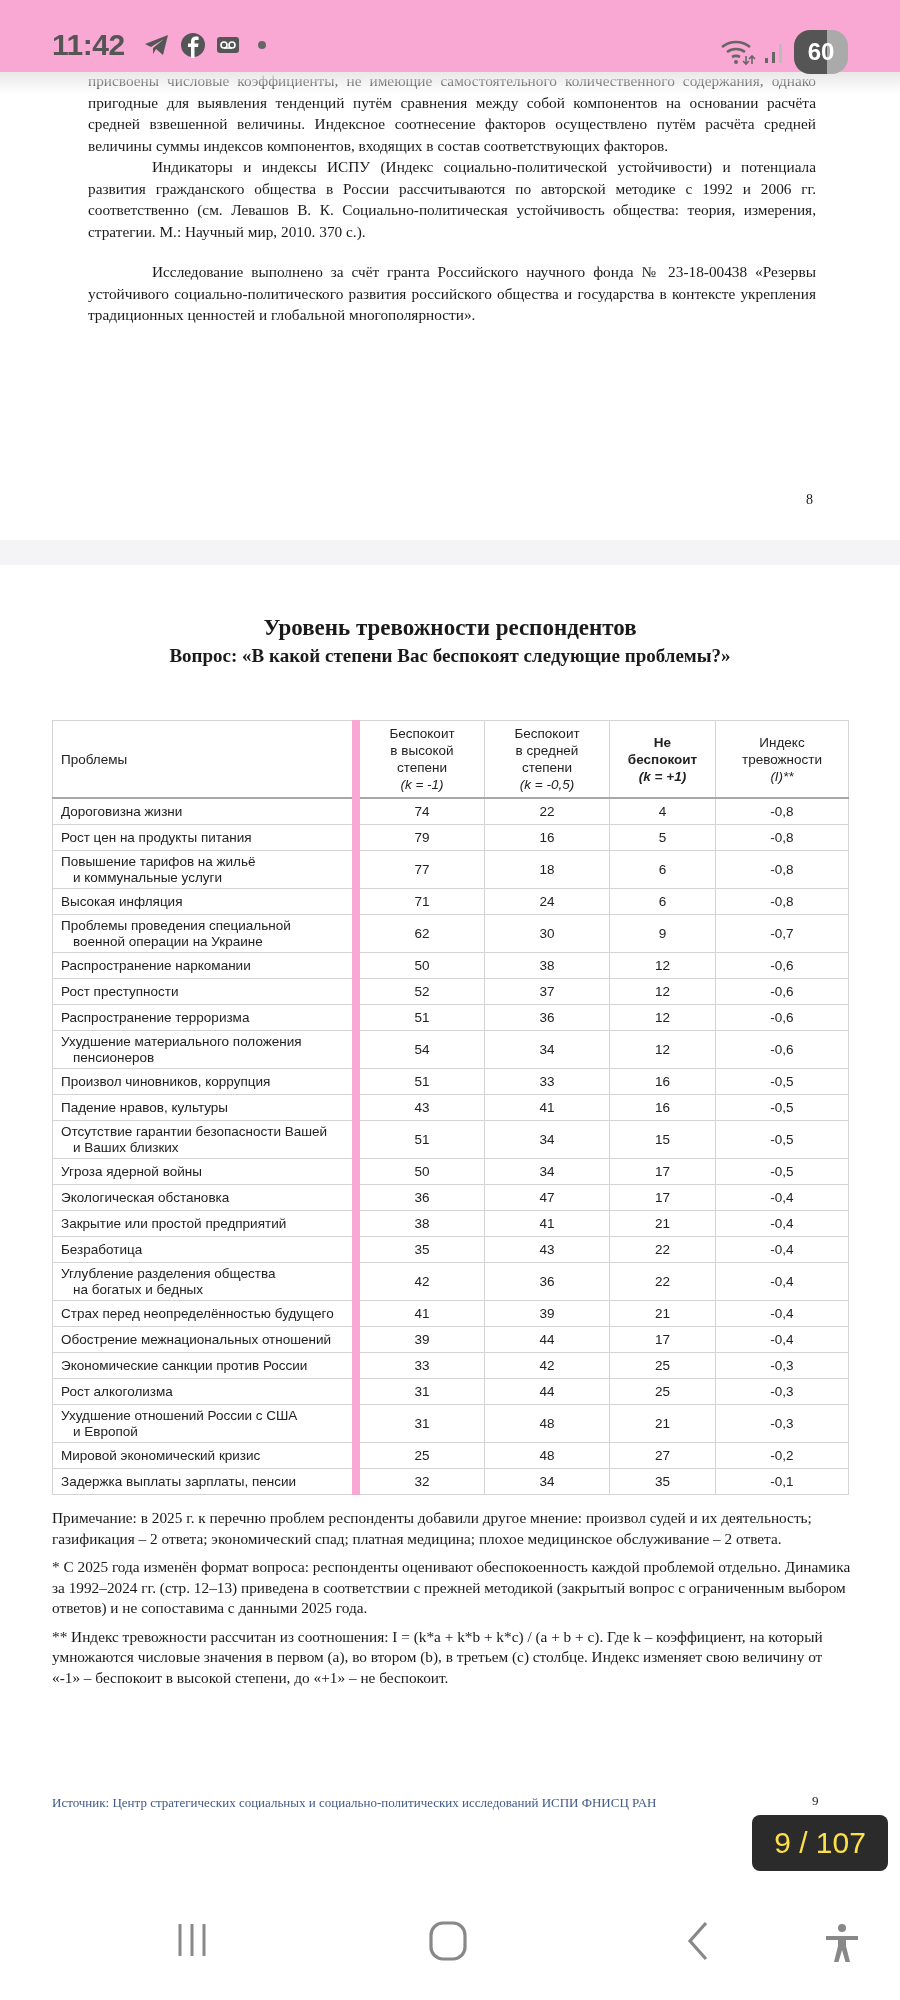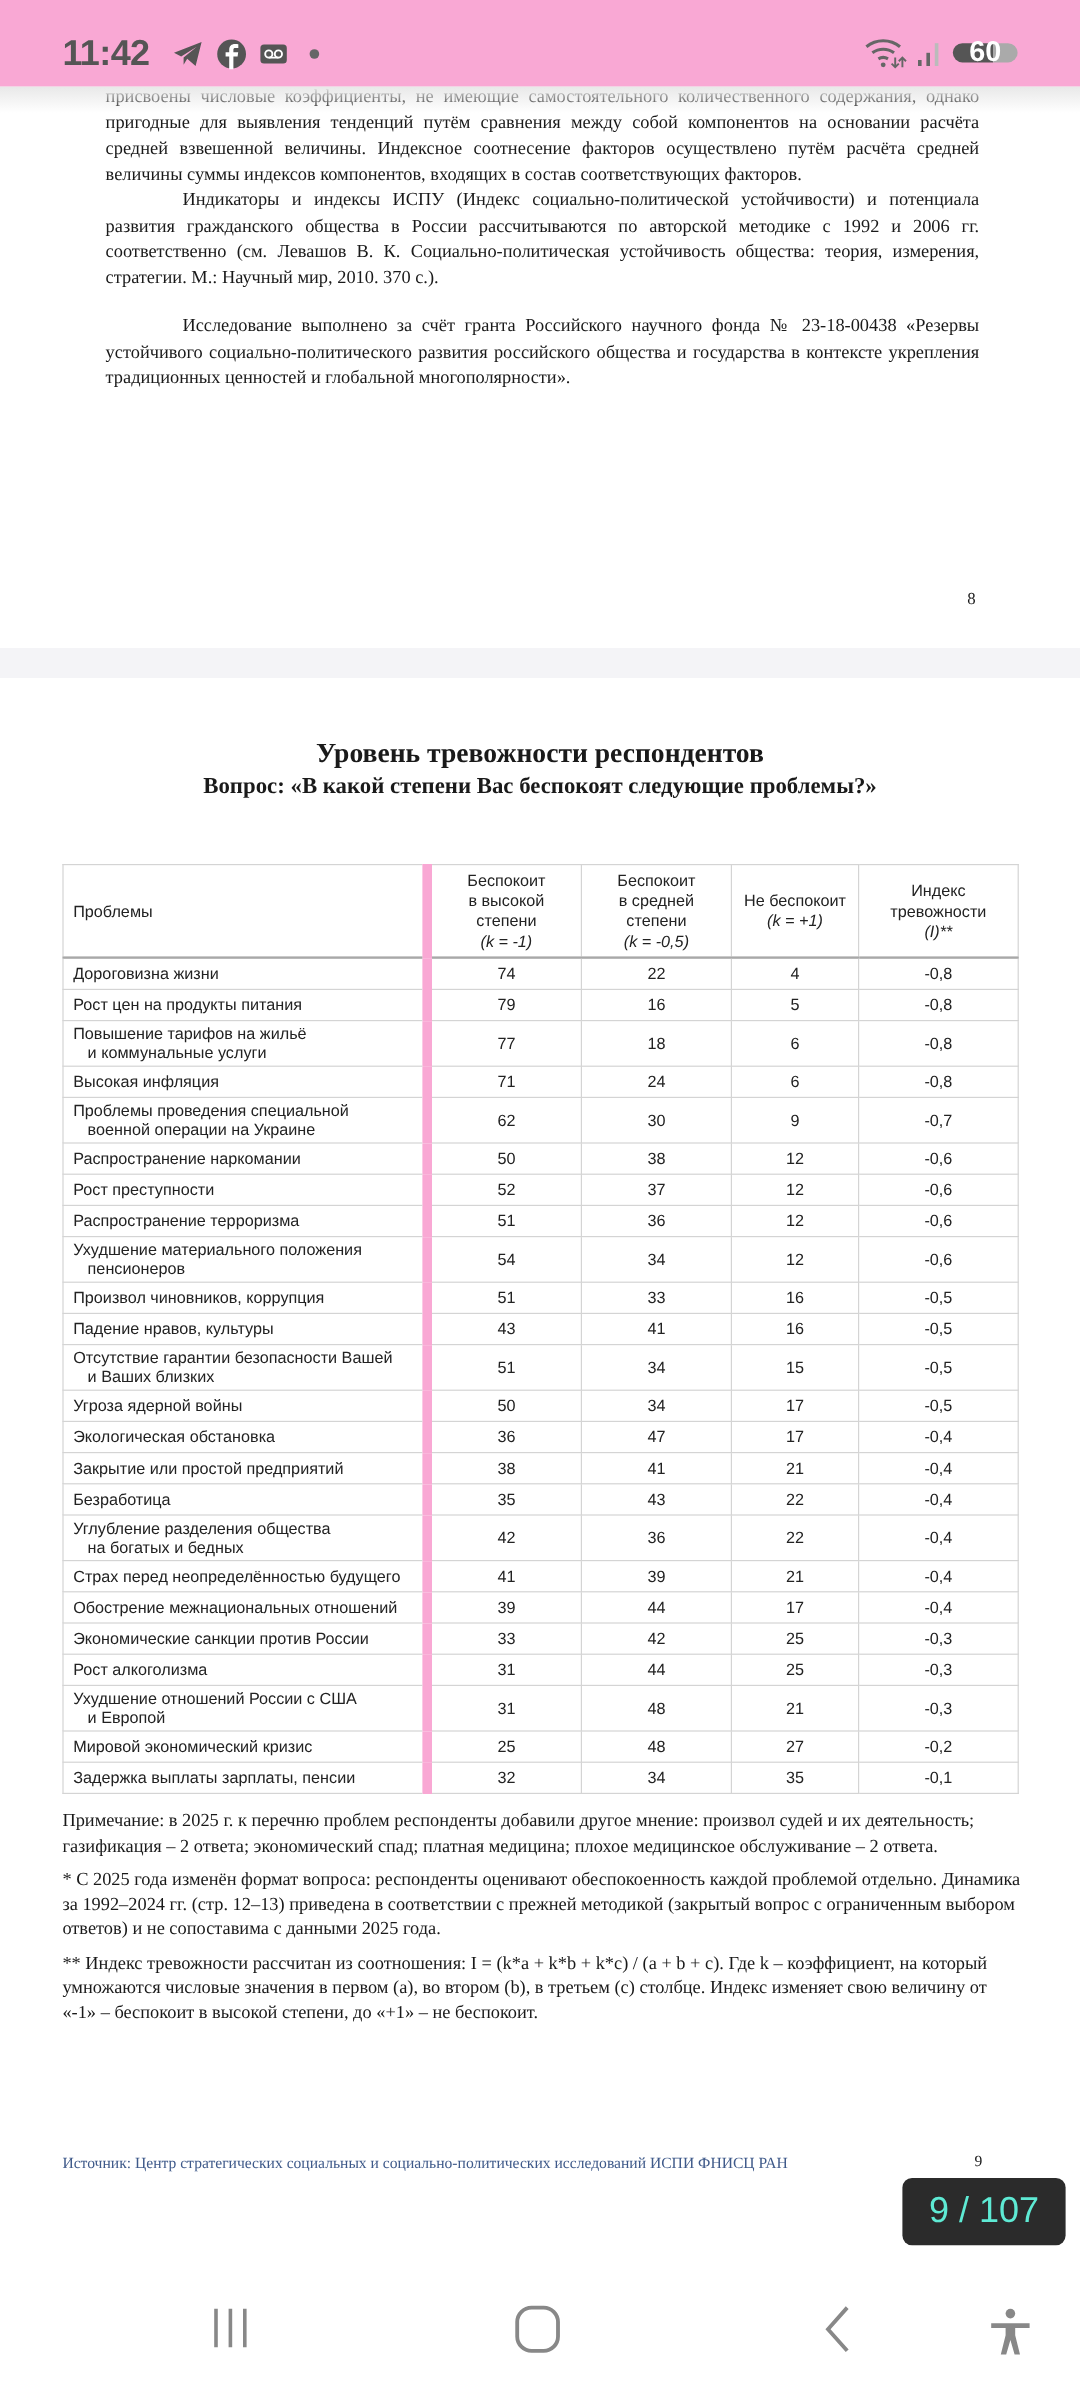--- a/index.html
+++ b/index.html
@@ -1,21 +1,21 @@
 <!DOCTYPE html>
 <html><head>
 <meta charset="utf-8">
 <style>
   html, body { margin:0; padding:0; }
   body { width:900px; height:2000px; background:#ffffff; position:relative; overflow:hidden; font-family:"Liberation Serif", serif; color:#1a1a1a; }
   .statusbar { position:absolute; left:0; top:0; width:900px; height:72px; background:#f9a8d4; z-index:5; }
   .sb-time { position:absolute; left:52px; top:28px; font-family:"Liberation Sans", sans-serif; font-weight:bold; font-size:30px; color:#555; letter-spacing:-0.5px; }
   .sb-icons-left { position:absolute; left:144px; top:32px; display:flex; align-items:center; gap:10px; }
   .sb-icons-right { position:absolute; right:52px; top:30px; display:flex; align-items:center; gap:8px; }
-  .battery { width:54px; height:16px; border-radius:16px; background:linear-gradient(90deg,#555 0 62%,#aaa 62% 100%); color:#fff; font-family:"Liberation Sans", sans-serif; font-weight:bold; font-size:24px; display:flex; align-items:center; justify-content:center; }
+  .battery { width:54px; height:44px; border-radius:16px; background:linear-gradient(90deg,#555 0 62%,#aaa 62% 100%); color:#fff; font-family:"Liberation Sans", sans-serif; font-weight:bold; font-size:24px; display:flex; align-items:center; justify-content:center; }
   .shade { position:absolute; left:0; top:72px; width:900px; height:22px; background:linear-gradient(#e8e8e8, rgba(255,255,255,0)); z-index:4; }
   .page { position:absolute; left:0; width:900px; background:#fff; }
   .p1 { top:60px; height:480px; }
   .gap { position:absolute; left:0; top:540px; width:900px; height:25px; background:#f4f4f7; }
   .p2 { top:565px; height:1275px; }
   .body-text { position:absolute; left:88px; width:728px; font-size:15.3px; line-height:21.5px; text-align:justify; }
   .body-text p { margin:0; }
   .indent { text-indent:64px; }
   .pagenum { position:absolute; font-size:14px; }
   .title { position:absolute; left:0; width:900px; text-align:center; }
@@ -28,21 +28,21 @@
   th.first { text-align:left; }
   td { height:25px; text-align:center; line-height:16px; }
   td.prob { text-align:left; }
   tr.dbl td { height:37px; }
   .c1 { border-right:8px solid #f9a8d4; width:283px; }
   thead tr th { border-bottom:2px solid #a8a8a8; }
   .sub { display:block; padding-left:12px; }
   .notes { position:absolute; left:52px; width:800px; font-size:15.3px; line-height:20.5px; }
   .notes p { margin:0 0 8px 0; }
   .source { position:absolute; left:52px; top:1230px; font-size:13px; color:#3f5a8a; }
-  .pagechip { position:absolute; left:752px; top:1815px; width:136px; height:56px; background:#2b2b2b; border-radius:8px; color:#5eead4; font-family:"Liberation Sans", sans-serif; font-size:30px; display:flex; align-items:center; justify-content:center; z-index:6; }
+  .pagechip { position:absolute; left:752px; top:1815px; width:136px; height:56px; background:#2b2b2b; border-radius:8px; color:#fde047; font-family:"Liberation Sans", sans-serif; font-size:30px; display:flex; align-items:center; justify-content:center; z-index:6; }
   .navbar { position:absolute; left:0; top:1860px; width:900px; height:140px; background:#fff; }
   .nav-btn { position:absolute; top:60px; }
 </style>
 </head>
 <body>
 
 <div class="statusbar">
   <div class="sb-time">11:42</div>
   <div class="sb-icons-left">
     <svg width="26" height="22" viewBox="0 0 26 22">
@@ -107,21 +107,21 @@
           <span>в высокой</span><br>
           <span>степени</span><br>
           <i>(k = -1)</i>
         </th>
         <th style="width:108px;">
           <span>Беспокоит</span><br>
           <span>в средней</span><br>
           <span>степени</span><br>
           <i>(k = -0,5)</i>
         </th>
-        <th style="width:89px;">
+        <th style="width:89px;font-weight:bold;">
           <span>Не беспокоит</span><br>
           <i>(k = +1)</i>
         </th>
         <th>
           <span>Индекс</span><br>
           <span>тревожности</span><br>
           <i>(I)**</i>
         </th>
       </tr>
     </thead>

